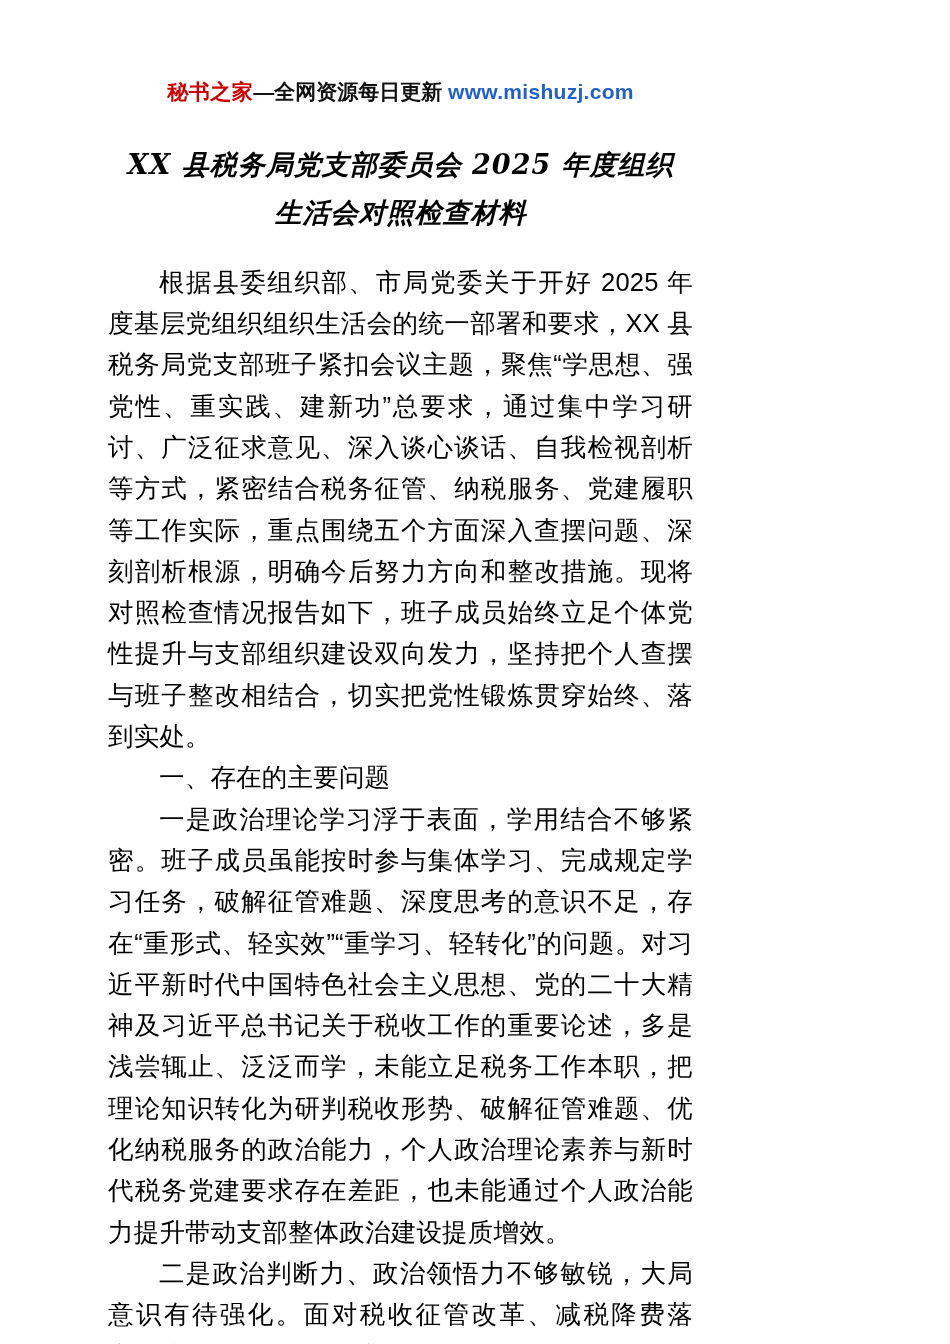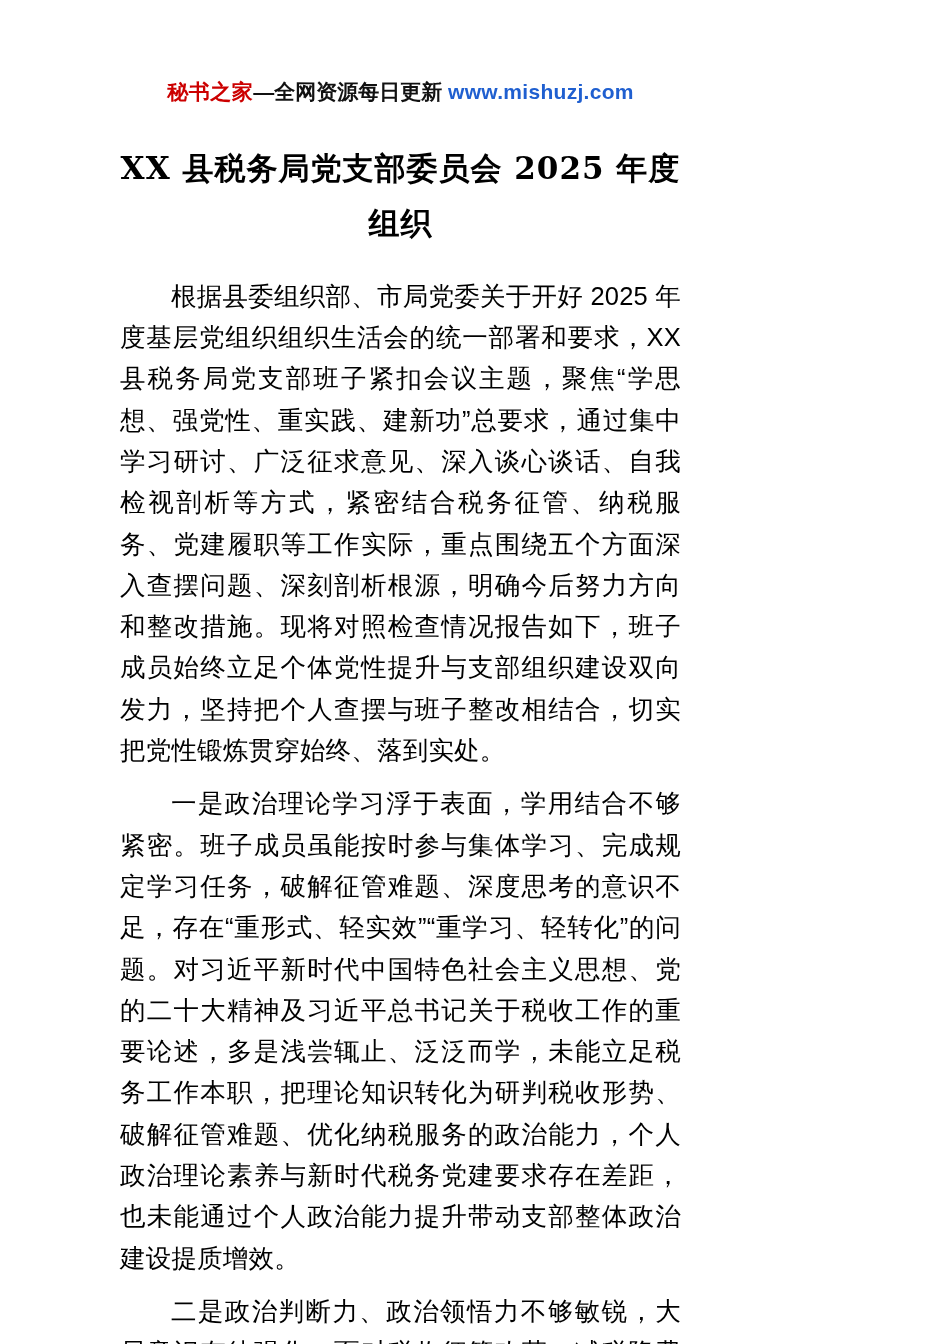--- a/index.html
+++ b/index.html
@@ -40,27 +40,28 @@
   }
   .watermark .url {
     color: #1f5fd0;
     font-weight: bold;
     letter-spacing: 0.3px;
   }
   .doc-title {
     text-align: center;
     font-family: "DejaVu Serif", "Liberation Serif", serif;
     font-weight: bold;
-    font-size: 31px;
+    font-size: 27px;
     line-height: 1.75;
     letter-spacing: 1px;
     margin: 0 10px 26px 10px;
+    font-style: italic;
   }
   .body-text p {
-    margin: 12px;
+    margin: 0;
     font-size: 25.5px;
     line-height: 1.62;
     text-align: justify;
     text-justify: inter-ideograph;
     letter-spacing: 0.2px;
   }
   .indent {
     text-indent: 2em;
   }
   .lead-bold {
@@ -71,26 +72,28 @@
 <body>
 
 <div class="page">
 
   <div class="watermark">
     <span class="brand">秘书之家</span><span class="slogan">—全网资源每日更新</span> <span class="url">www.mishuzj.com</span>
   </div>
 
   <h1 class="doc-title">
     <div>XX 县税务局党支部委员会 2025 年度组织</div>
+    <div>生活会对照检查材料</div>
   </h1>
 
   <div class="body-text">
 
     <p class="indent">根据县委组织部、市局党委关于开好 2025 年度基层党组织组织生活会的统一部署和要求，XX 县税务局党支部班子紧扣会议主题，聚焦“学思想、强党性、重实践、建新功”总要求，通过集中学习研讨、广泛征求意见、深入谈心谈话、自我检视剖析等方式，紧密结合税务征管、纳税服务、党建履职等工作实际，重点围绕五个方面深入查摆问题、深刻剖析根源，明确今后努力方向和整改措施。现将对照检查情况报告如下，班子成员始终立足个体党性提升与支部组织建设双向发力，坚持把个人查摆与班子整改相结合，切实把党性锻炼贯穿始终、落到实处。</p>
 
+    <p class="indent">一、存在的主要问题</p>
 
 
     <p class="indent"><span class="lead-bold">一是</span><span>政治理论学习浮于表面，学用结合不够紧密。班子成员虽能按时参与集体学习、完成规定学习任务，破解征管难题、深度思考的意识不足，存在“重形式、轻实效”“重学习、轻转化”的问题。对习近平新时代中国特色社会主义思想、党的二十大精神及习近平总书记关于税收工作的重要论述，多是浅尝辄止、泛泛而学，未能立足税务工作本职，把理论知识转化为研判税收形势、破解征管难题、优化纳税服务的政治能力，个人政治理论素养与新时代税务党建要求存在差距，也未能通过个人政治能力提升带动支部整体政治建设提质增效。</span></p>
 
     <p class="indent"><span class="lead-bold">二是</span><span>政治判断力、政治领悟力不够敏锐，大局意识有待强化。面对税收征管改革、减税降费落实、税费风险防控等重点工作，班子成员多是站在业务执行层面思考问题，缺乏从政治高度审视税务工作的自觉，存在的主要问题</span></p>
 
   </div>
 </div>
 
 </body></html>

